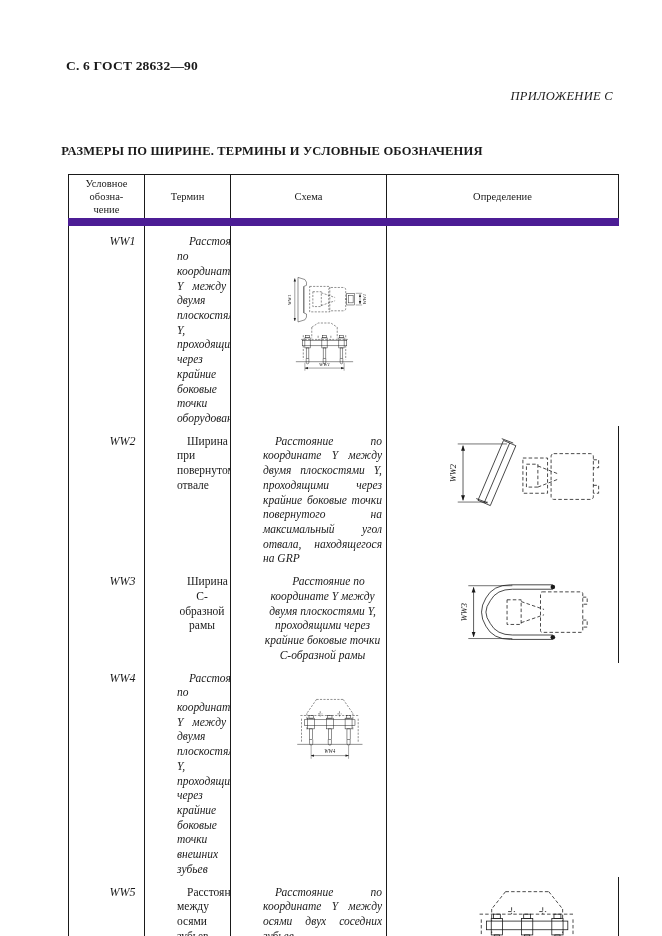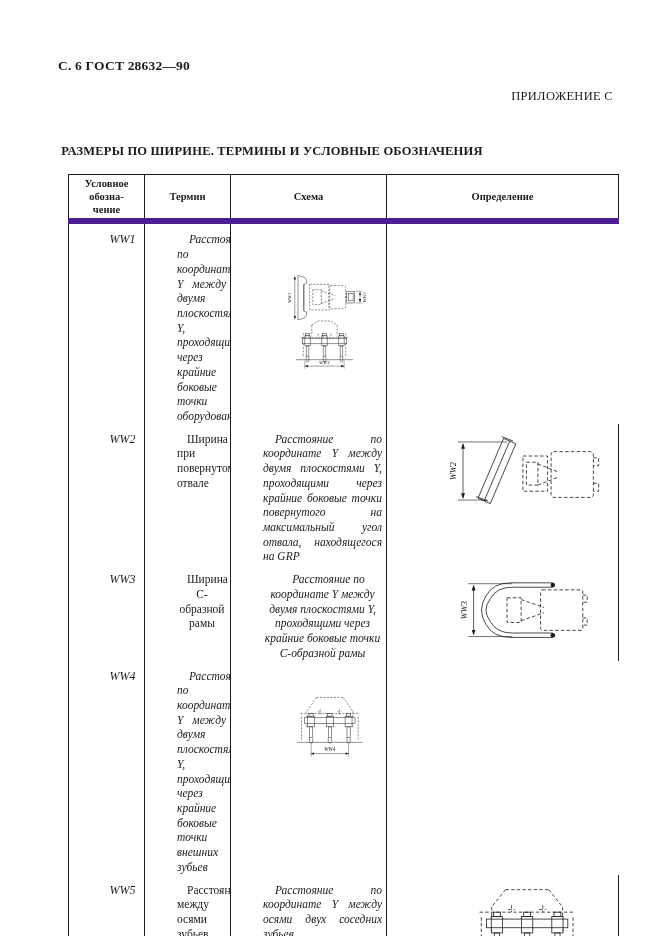--- a/index.html
+++ b/index.html
@@ -2,29 +2,29 @@
 <html><head>
 <meta charset="utf-8">
 <style>
   html,body{margin:0;padding:0;}
   body{
     width:662px;height:936px;position:relative;
     background:#ffffff;color:#1a1a1a;
     font-family:"Liberation Serif","DejaVu Serif",serif;
     overflow:hidden;
   }
-  .page-header{position:absolute;left:58px;top:58px;font-weight:bold;font-size:13.5px;letter-spacing:.2px;}
-  .appendix{position:absolute;right:49px;top:89px;font-size:12.5px;letter-spacing:.3px;}
+  .page-header{position:absolute;left:66px;top:58px;font-weight:bold;font-size:13.5px;letter-spacing:.2px;}
+  .appendix{position:absolute;right:49px;top:89px;font-style:italic;font-size:12.5px;letter-spacing:.3px;}
   .doc-title{position:absolute;left:0;top:144px;width:544px;text-align:center;font-weight:bold;font-size:12.5px;letter-spacing:.2px;}
 
   .gtable{position:absolute;left:68px;top:174px;width:551px;border-top:1px solid #1a1a1a;}
   .grow{display:grid;grid-template-columns:77px 86px 156px 232px;}
   .grow>div{border-right:1px solid #1a1a1a;box-sizing:border-box;overflow:hidden;padding-left:32px;}
   .grow>div:first-child{border-left:1px solid #1a1a1a;}
-  .hrow{border-bottom:6px solid #4c1d95;font-weight:bold;}
+  .hrow{border-bottom:8px solid #4c1d95;}
   .hrow>div{display:flex;align-items:center;justify-content:center;text-align:center;
     font-size:10.5px;line-height:1.25;min-height:43px;padding:2px 2px;}
   .pre{white-space:pre-line;}
   .r1>div{min-height:189px;}
   .r2>div{min-height:90px;}
   .r3>div{min-height:92px;text-align:center;}
   .r4>div{min-height:137px;}
   .r5>div{min-height:108px;}
   .c-code{font-style:italic;font-size:12px;text-align:center;padding-top:8px;}
   .c-term{font-size:11.5px;line-height:1.28;padding:8px 3px 0 5px;white-space:pre-line;text-indent:10px;}

